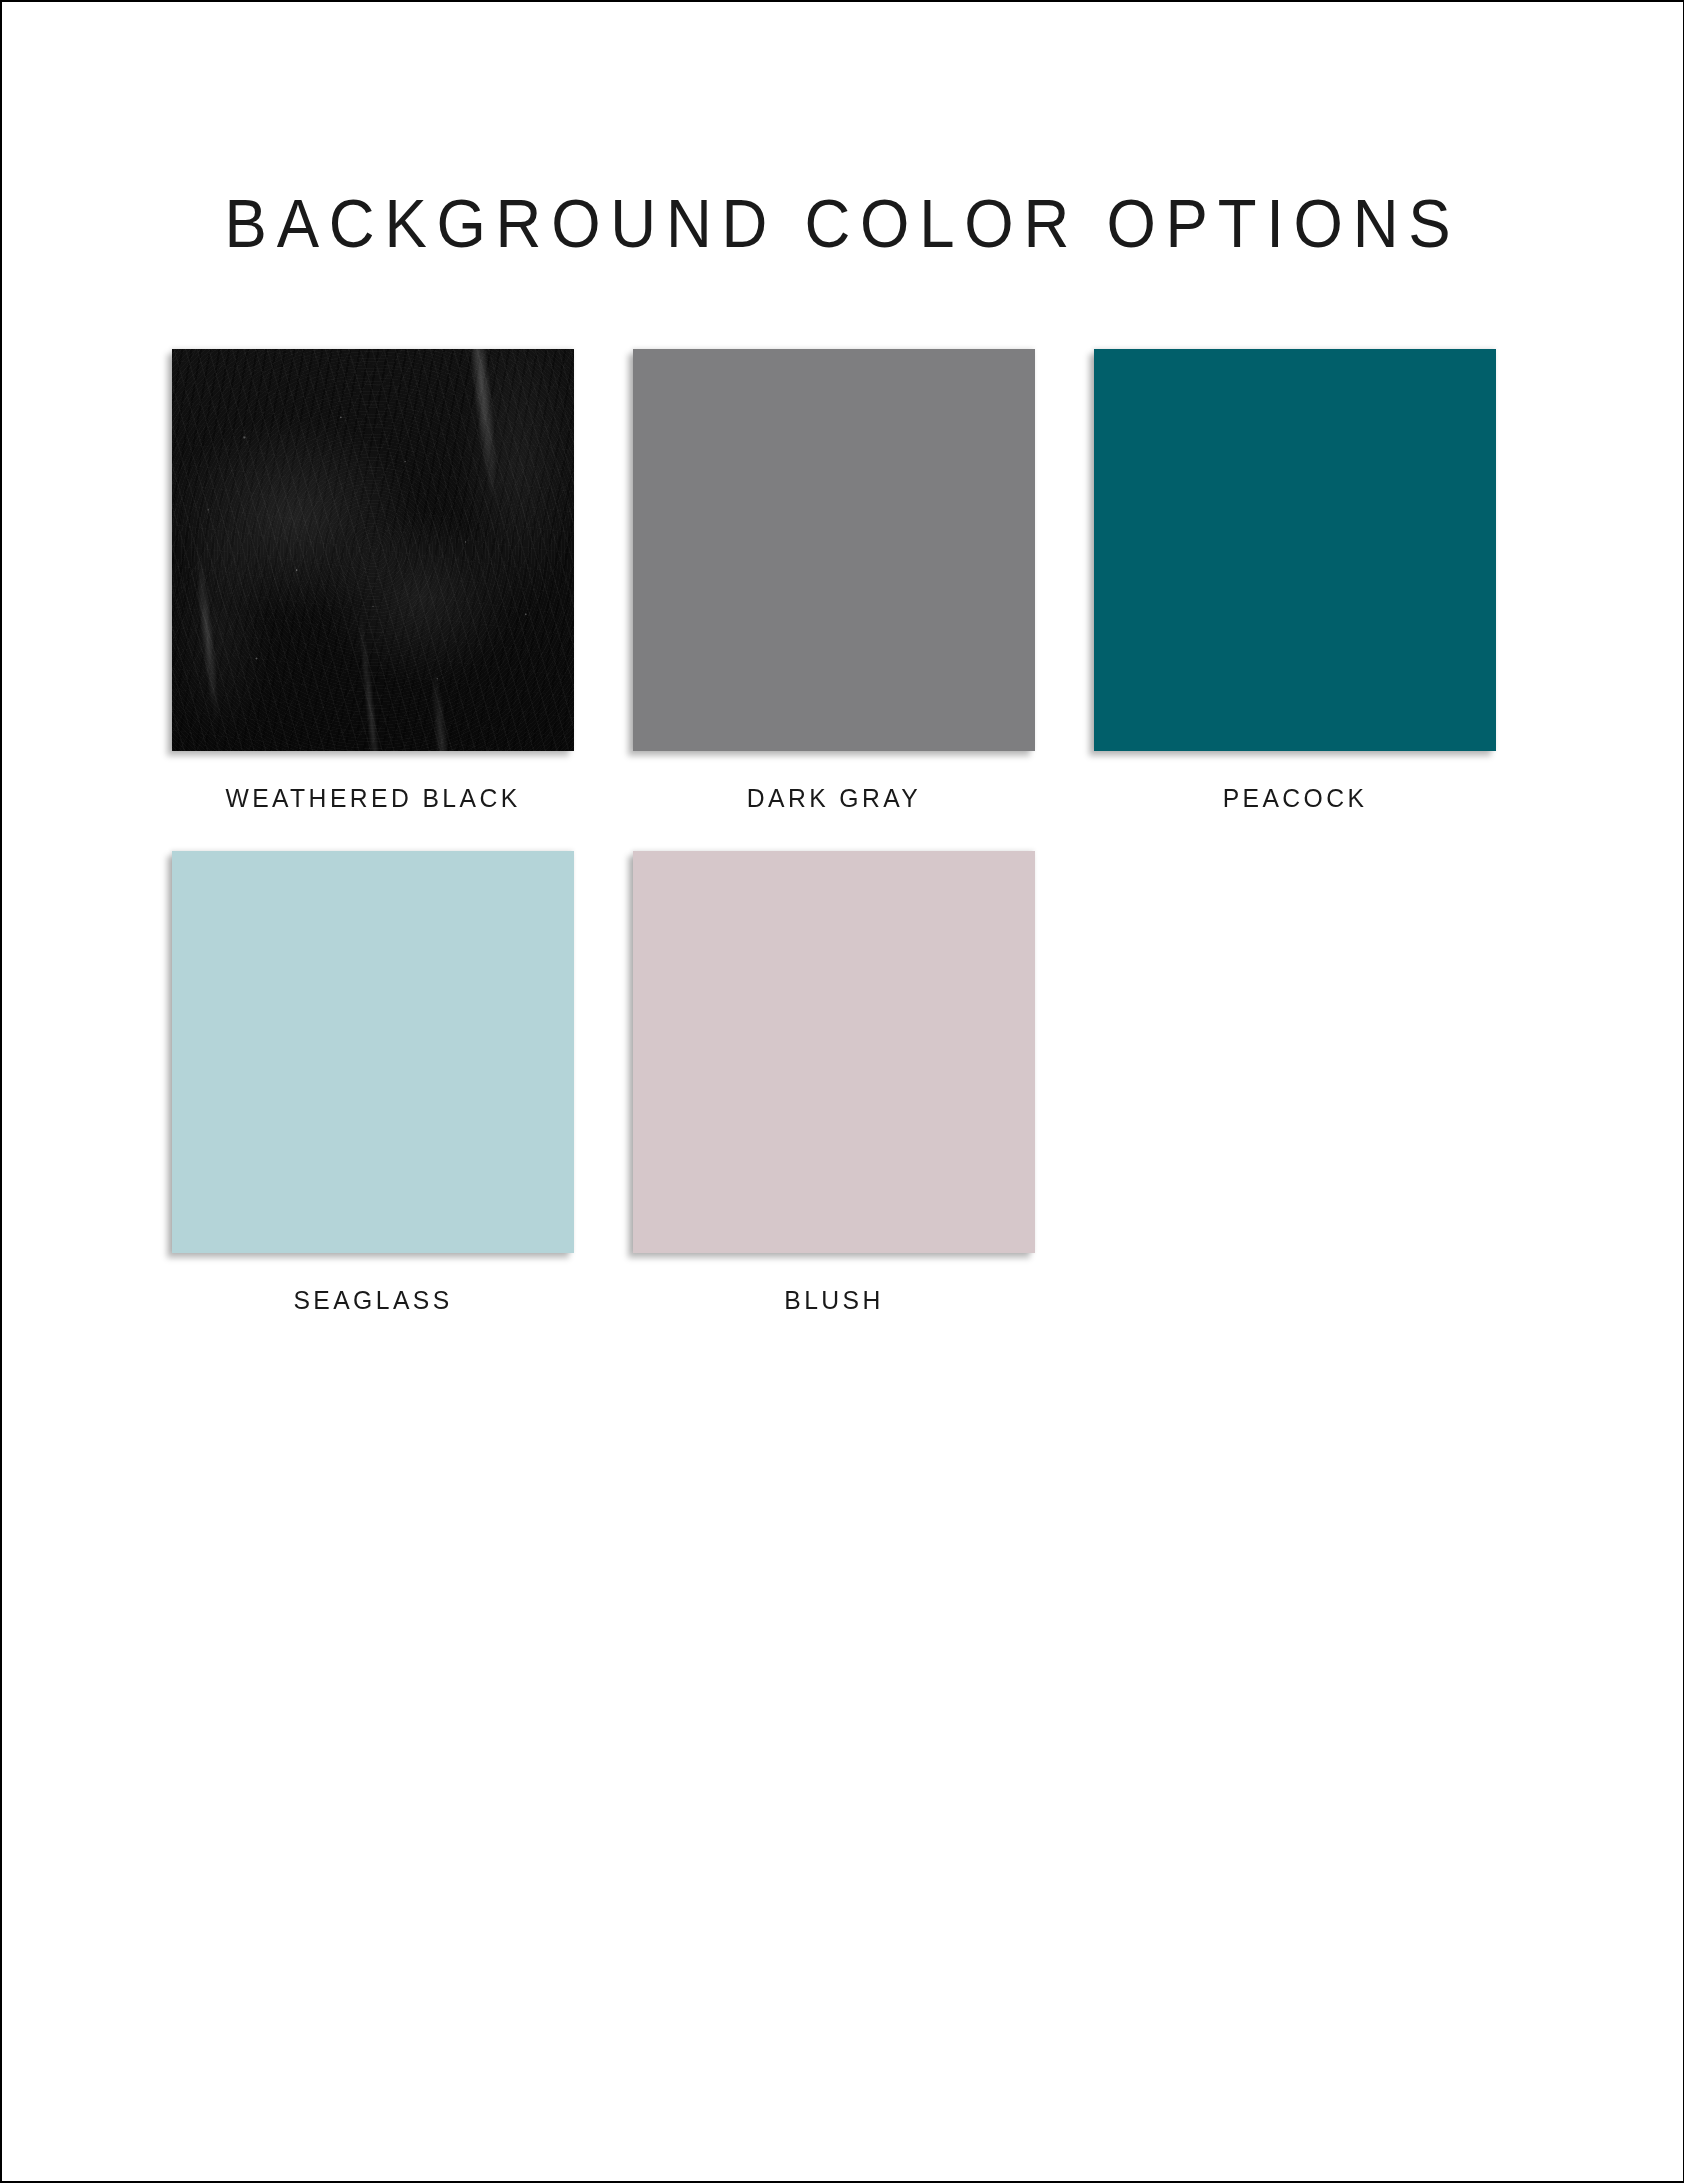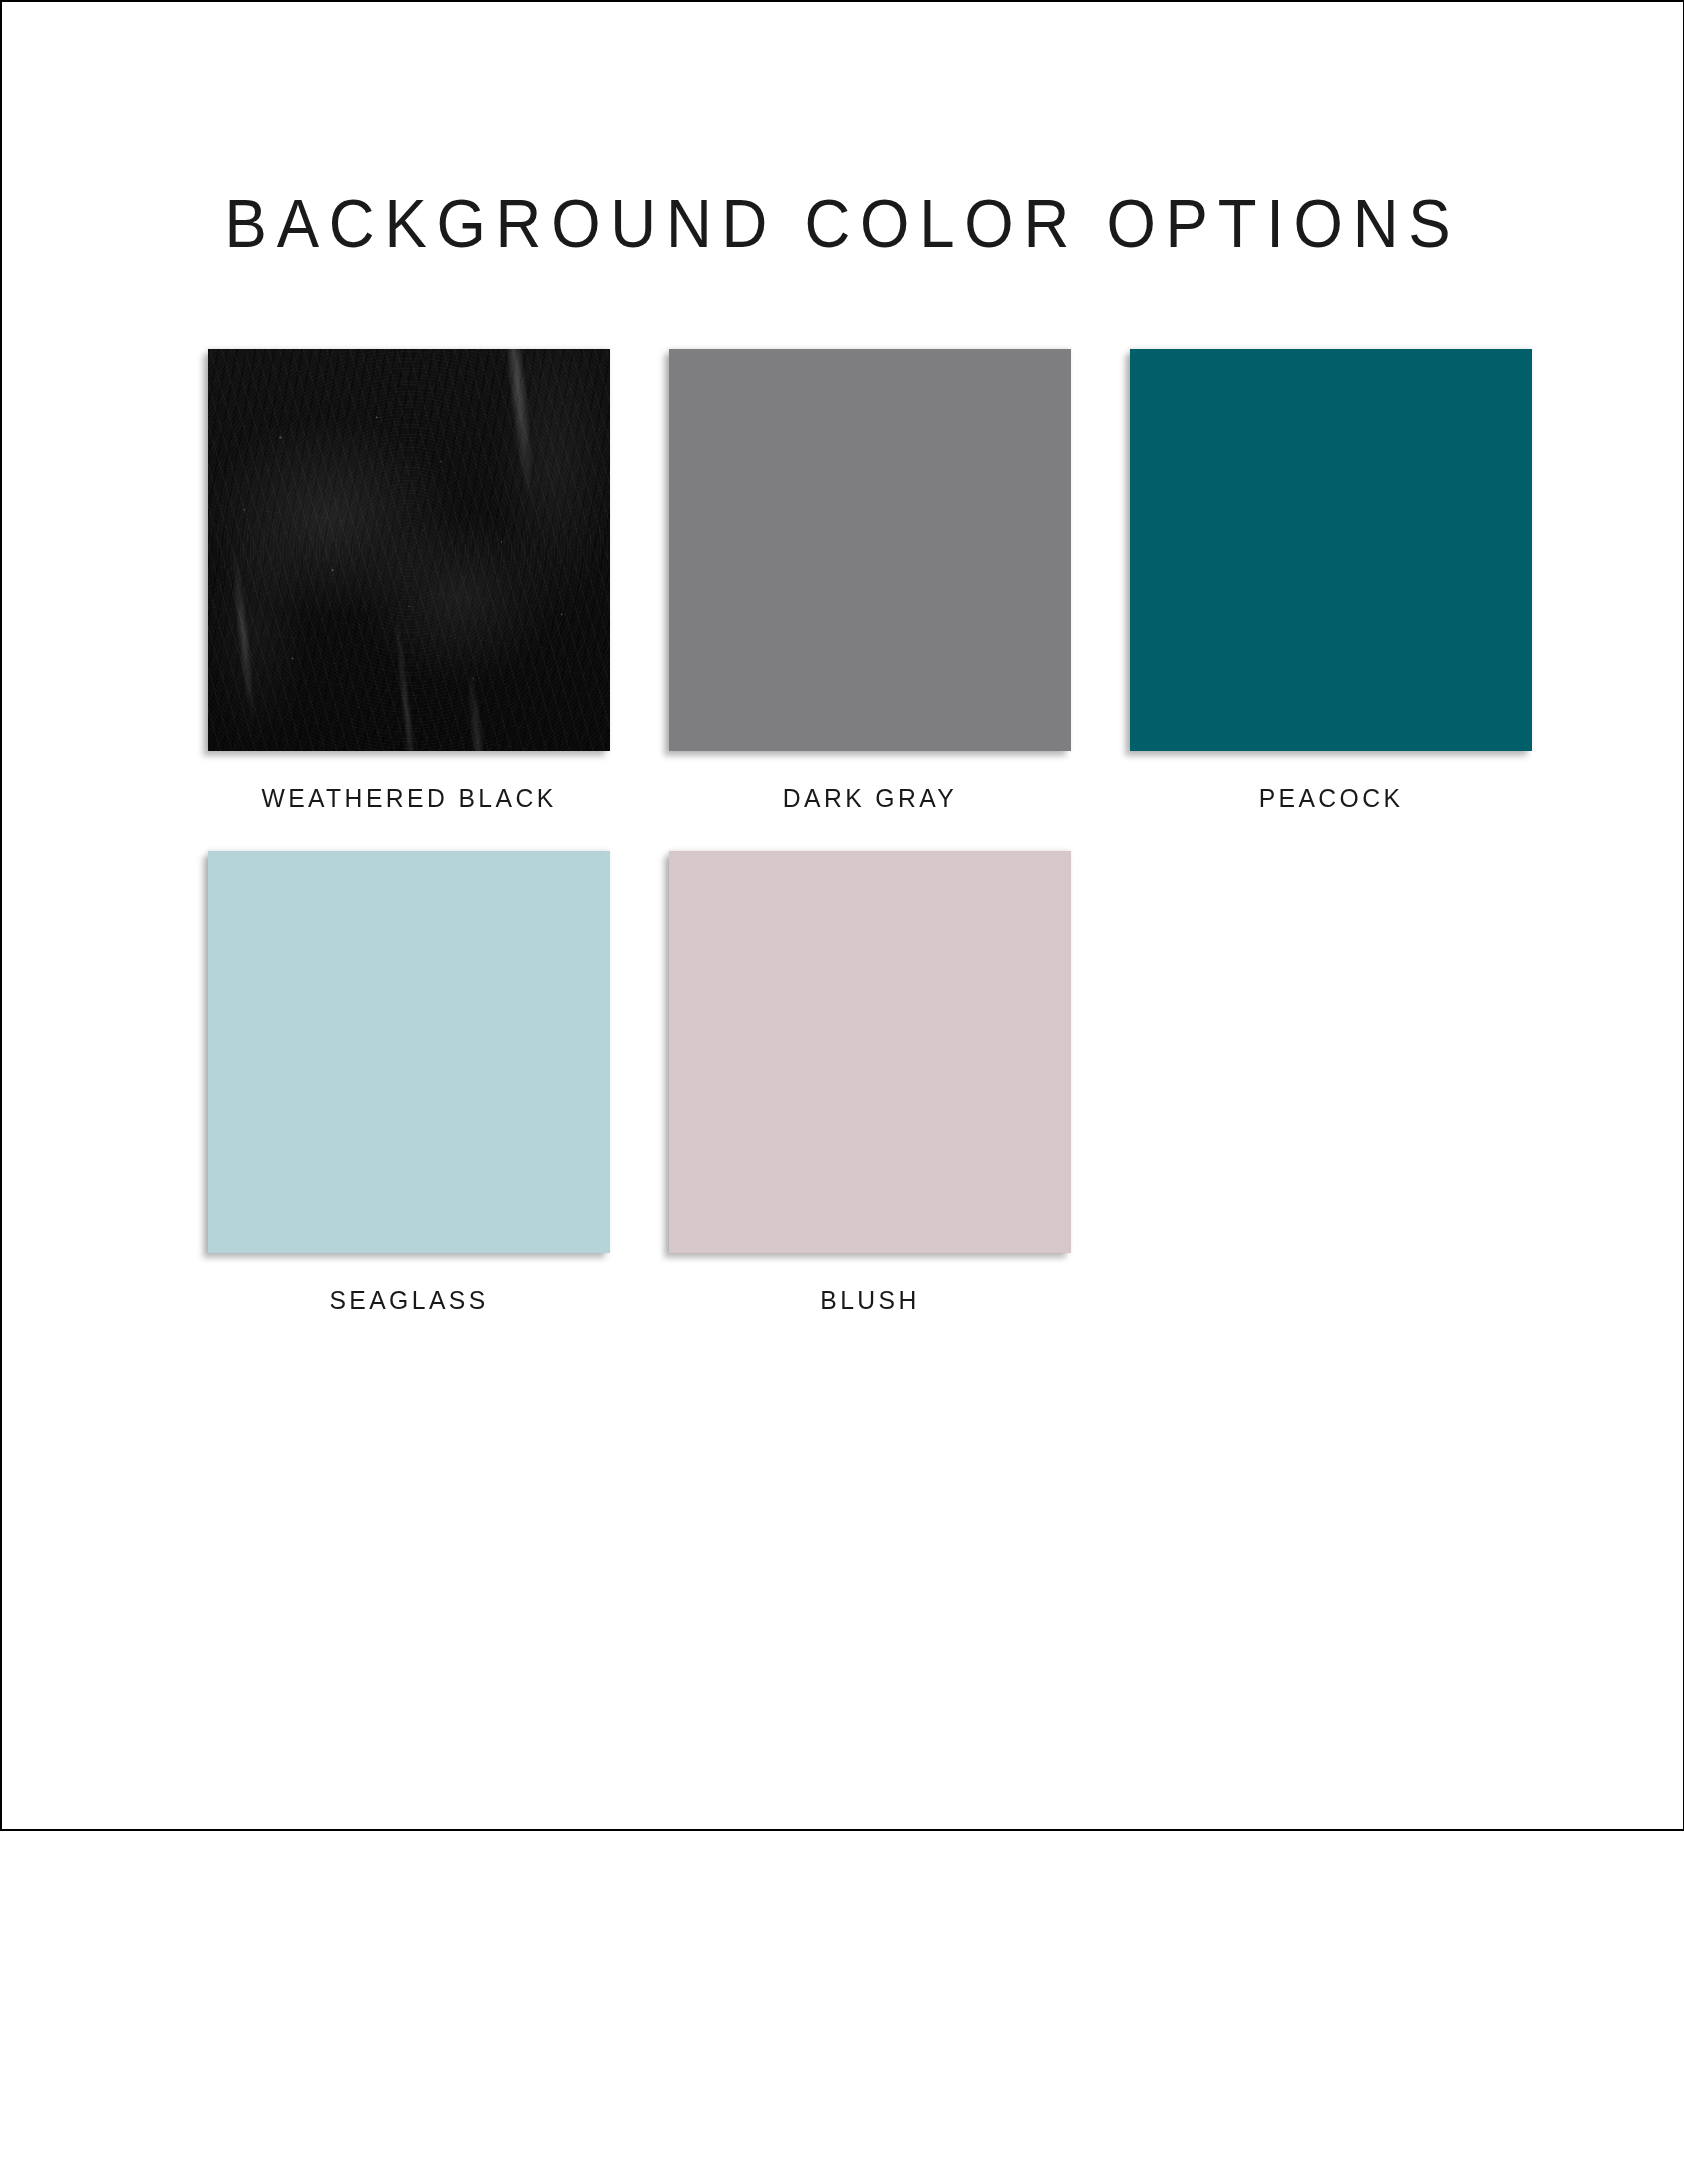--- a/index.html
+++ b/index.html
@@ -5,21 +5,21 @@
 <style>
   html, body {
     margin: 0;
     padding: 0;
     background: #ffffff;
   }
 
   .page {
     position: relative;
     width: 1685px;
-    height: 1831px;
+    height: 2183px;
     background: #ffffff;
     border: 2px solid #000000;
     box-sizing: border-box;
     overflow: hidden;
     font-family: "Liberation Sans", sans-serif;
   }
 
   
   .page-title {
     position: absolute;
@@ -46,21 +46,20 @@
     width: 1325px;
     display: grid;
     grid-template-columns: repeat(3, 402px);
     grid-auto-rows: auto;
     column-gap: 59px;
     row-gap: 40px;
   }
 
   .cell {
     width: 402px;
-    margin-left: 36px;
   }
 
   .swatch {
     position: relative;
     width: 402px;
     height: 402px;
     box-shadow:
       -4.6px 4.6px 6px rgba(0, 0, 0, 0.26),
       -1.3px -1.3px 4.6px rgba(0, 0, 0, 0.10);
     overflow: hidden;

